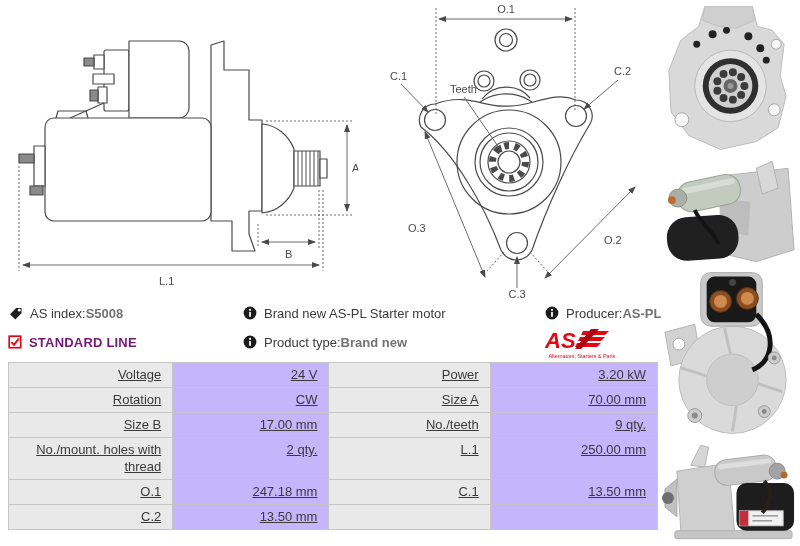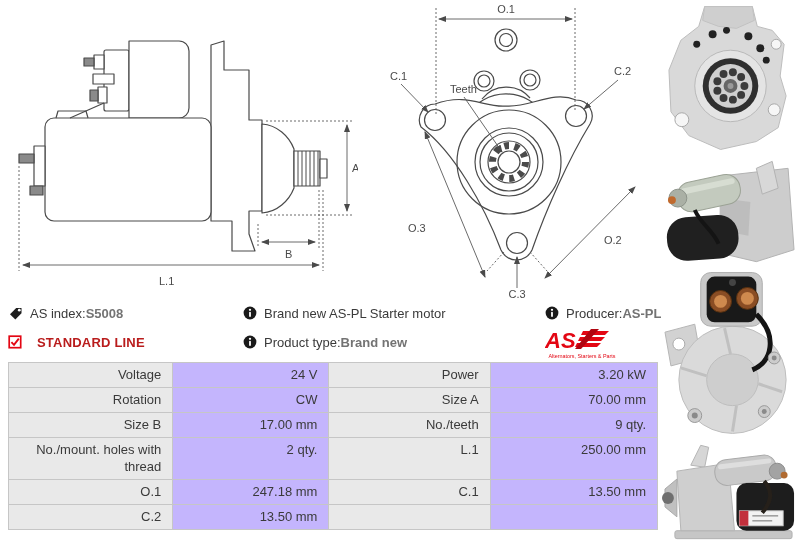--- a/index.html
+++ b/index.html
@@ -12,27 +12,27 @@
   .dimtext { font-size:11px; fill:#4a4a4a; font-family:"Liberation Sans",sans-serif; }
 
   
   .info-col { position:absolute; top:302px; font-size:13px; }
   .col-index    { left:8px;   width:225px; }
   .col-brand    { left:243px; width:290px;text-align:center; }
   .col-producer { left:545px; width:118px; }
   .iline { display:flex; align-items:center; height:22px; margin-bottom:7px; white-space:nowrap; }
   .iline .icn { margin-right:7px; flex:0 0 auto; }
   .iline b { color:#737373; }
-  .red b { color:#b91c1c; margin-left:8px; letter-spacing:0.2px; }
+  .red b { color:#701a75; margin-left:0; letter-spacing:0.2px; }
   .logo-wrap { display:flex; margin-top:-4px; }
 
   
   table.spec { position:absolute; left:8px; top:362px; width:650px; border-collapse:collapse; table-layout:fixed; }
   table.spec td { border:1px solid #c6c6c6; font-size:13px; color:#3a3a3a;
-                  text-align:right; padding:4px 11px 3px 6px; vertical-align:top; line-height:1.3; height:17px; }
+                  text-align:right; padding:4px 11px 3px 6px; vertical-align:top; line-height:1.3; height:17px;text-decoration:underline; }
   table.spec td.lbl { background:#e9e9e9; }
   table.spec td.val { background:#c4b5fd; }
 
   
   .photo-col { position:absolute; left:661px; top:0; width:139px; height:546px; background:#fff; }
   .photo-col svg { display:block; }
 </style>
 </head>
 <body>
 

